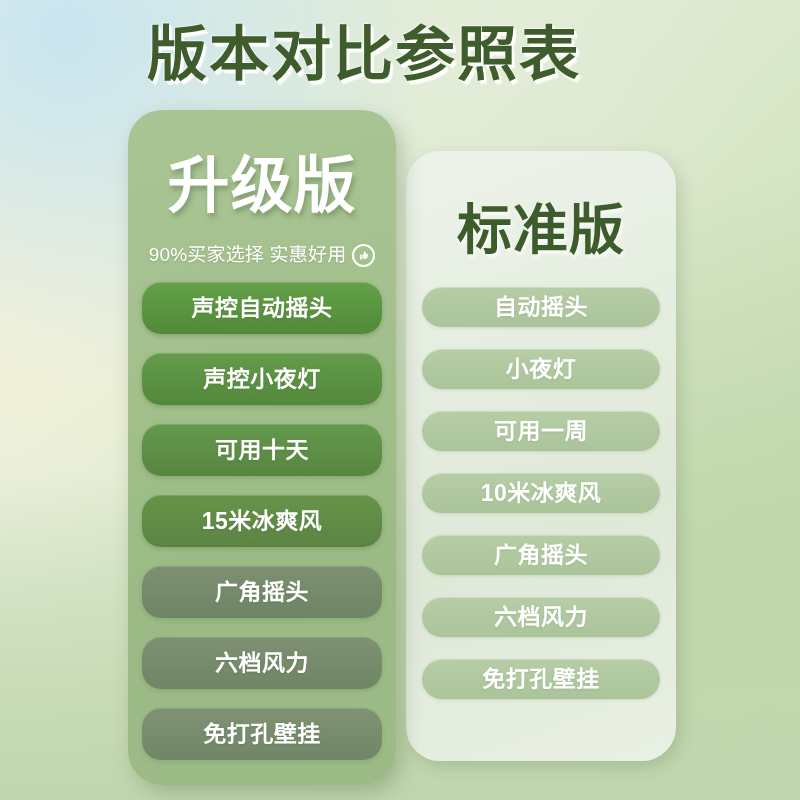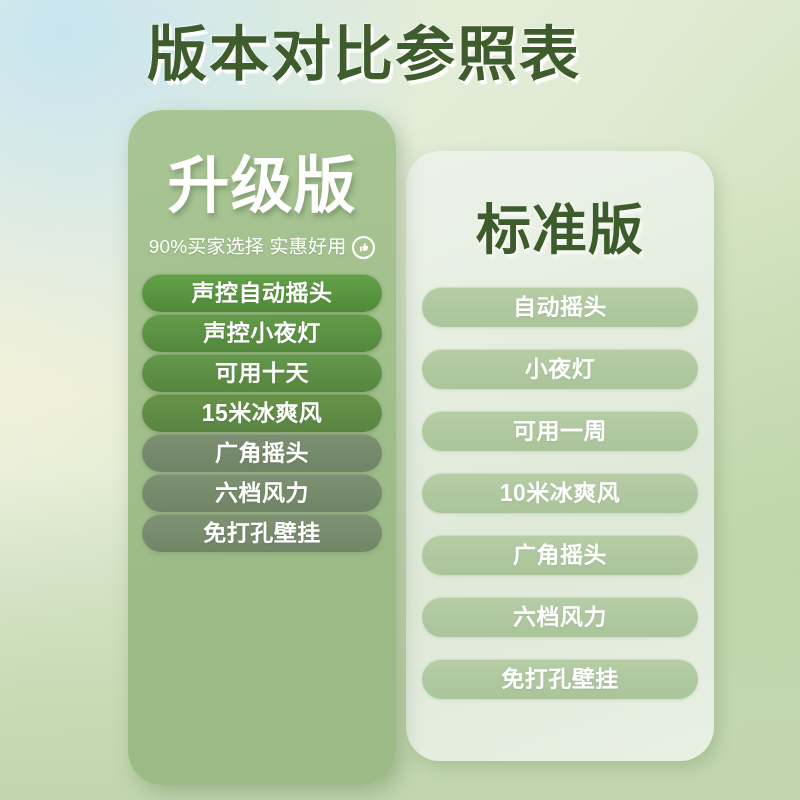--- a/index.html
+++ b/index.html
@@ -61,21 +61,21 @@
   
   .card {
     position: absolute;
     border-radius: 34px;
     box-sizing: border-box;
   }
 
   .card-right {
     left: 406px;
     top: 151px;
-    width: 308px;
+    width: 270px;
     height: 610px;
     background: linear-gradient(160deg, #edf2e9 0%, #e6eee1 30%, #dfe9d8 62%, #e9f0e4 100%);
     box-shadow: 4px 6px 16px rgba(105, 130, 90, 0.28);
     z-index: 2;
     padding: 0 16px;
   }
   .card-left {
     left: 128px;
     top: 110px;
     width: 268px;
@@ -103,21 +103,21 @@
   .plan-title-standard {
     margin-top: 42px;
     font-size: 55px;
     line-height: 74px;
     color: #3d5c2b;
     letter-spacing: 1px;
     text-shadow: 2px 3px 4px rgba(255,255,255,0.9);
   }
 
   .plan-sub {
-    margin-top: 8px;
+    margin-top: 16px;
     display: flex;
     align-items: center;
     justify-content: center;
     gap: 6px;
     white-space: nowrap;
   }
   .plan-sub-text {
     font-size: 19px;
     line-height: 26px;
     color: #ffffff;
@@ -139,26 +139,26 @@
 
   
   .feature-list {
     margin-top: 14px;
     display: flex;
     flex-direction: column;
   }
   .feature-list-right { margin-top: 20px; }
 
   .pill {
-    height: 38px;
+    height: 52px;
     border-radius: 19px;
     display: flex;
     align-items: center;
     justify-content: center;
-    margin-bottom: 2px;
+    margin-bottom: 19px;
     box-sizing: border-box;
   }
   .feature-list-right .pill {
     height: 40px;
     border-radius: 20px;
     margin-bottom: 22px;
     align-items: center;
   }
   .pill-label {
     font-size: 23px;

